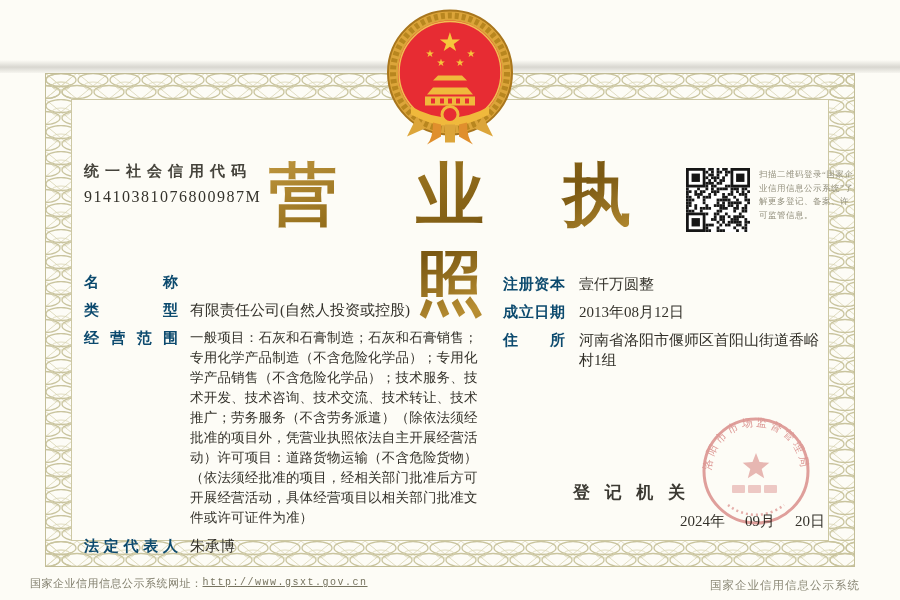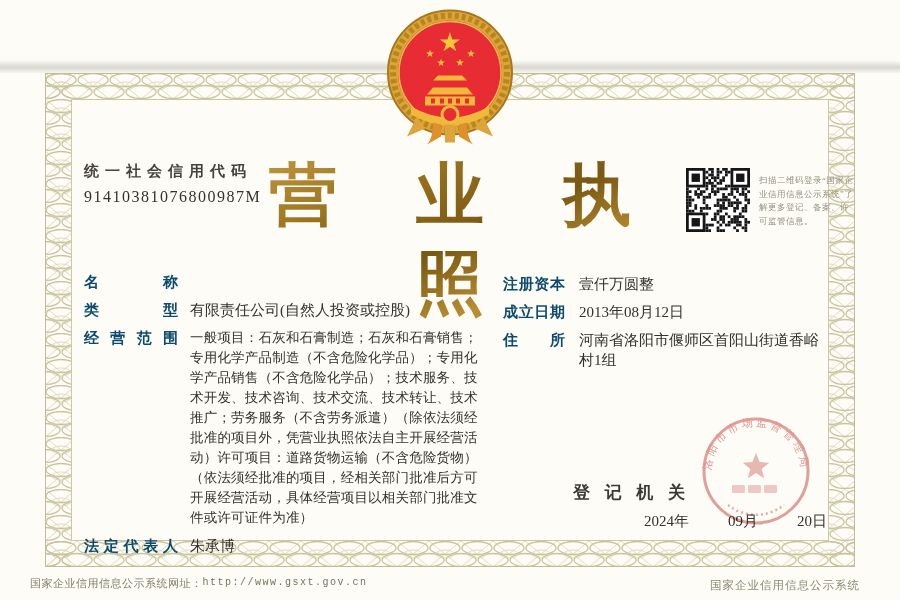--- a/index.html
+++ b/index.html
@@ -38,21 +38,21 @@
     font-weight:900;font-size:68px;line-height:1.3;
     letter-spacing:30px;padding-left:30px;box-sizing:border-box;
     background:linear-gradient(155deg,#caa148 0%,#96701d 30%,#7a5812 52%,#b98f33 72%,#815e13 100%);
     -webkit-background-clip:text;background-clip:text;color:transparent;
     text-shadow:none;
   }
 
   .qr-block{position:absolute;left:686px;top:168px;display:flex;z-index:4;}
   .qr{width:64px;height:64px;background:#fff;}
   .qr-caption{
-    width:96px;margin-left:9px;margin-top:6px;
+    width:96px;margin-left:9px;
     font-size:8.5px;line-height:1.6;letter-spacing:.5px;color:#94917f;
   }
 
   .col-left{position:absolute;left:84px;top:272px;width:405px;z-index:4;}
   .col-right{position:absolute;left:503px;top:274px;width:330px;z-index:4;}
   .row{display:flex;align-items:flex-start;margin-bottom:8px;}
   .flabel{
     font-family:"Liberation Sans","DejaVu Sans",sans-serif;
     font-weight:700;font-size:15px;color:#0c4a6e;
     display:inline-block;flex:none;
@@ -69,34 +69,34 @@
   .fvalue.addr{width:248px;margin-left:14px;}
   .fvalue.vr{margin-left:14px;}
 
   .reg-authority{
     position:absolute;left:573px;top:481px;width:112px;z-index:4;
     font-family:"Liberation Sans","DejaVu Sans",sans-serif;
     font-weight:700;font-size:17px;color:#3b3932;
     text-align:justify;text-align-last:justify;
   }
   .reg-date{
-    position:absolute;left:644px;top:512px;z-index:4;display:flex;gap:39px;
+    position:absolute;left:680px;top:512px;z-index:4;display:flex;gap:20px;
     font-size:15px;color:#34322b;
   }
 
   .seal{position:absolute;left:698px;top:413px;width:116px;height:116px;z-index:5;
     opacity:.85;filter:blur(.4px);mix-blend-mode:multiply;}
 
   .footer-left{
     position:absolute;left:30px;top:576px;z-index:4;
     font-size:11px;color:#7f7c6a;letter-spacing:.5px;
   }
   .footer-left .url{
     font-family:"Liberation Mono","DejaVu Sans Mono",monospace;
-    font-size:10px;letter-spacing:1.5px;color:#76735f;position:relative;top:-2px;
+    font-size:10px;letter-spacing:1.5px;color:#76735f;position:relative;top:-2px;text-decoration:underline;
   }
   .footer-right{
     position:absolute;right:40px;top:578px;z-index:4;
     font-size:11.5px;color:#8a8775;letter-spacing:1px;
   }
 </style>
 </head>
 <body>
 
 <div class="page">

